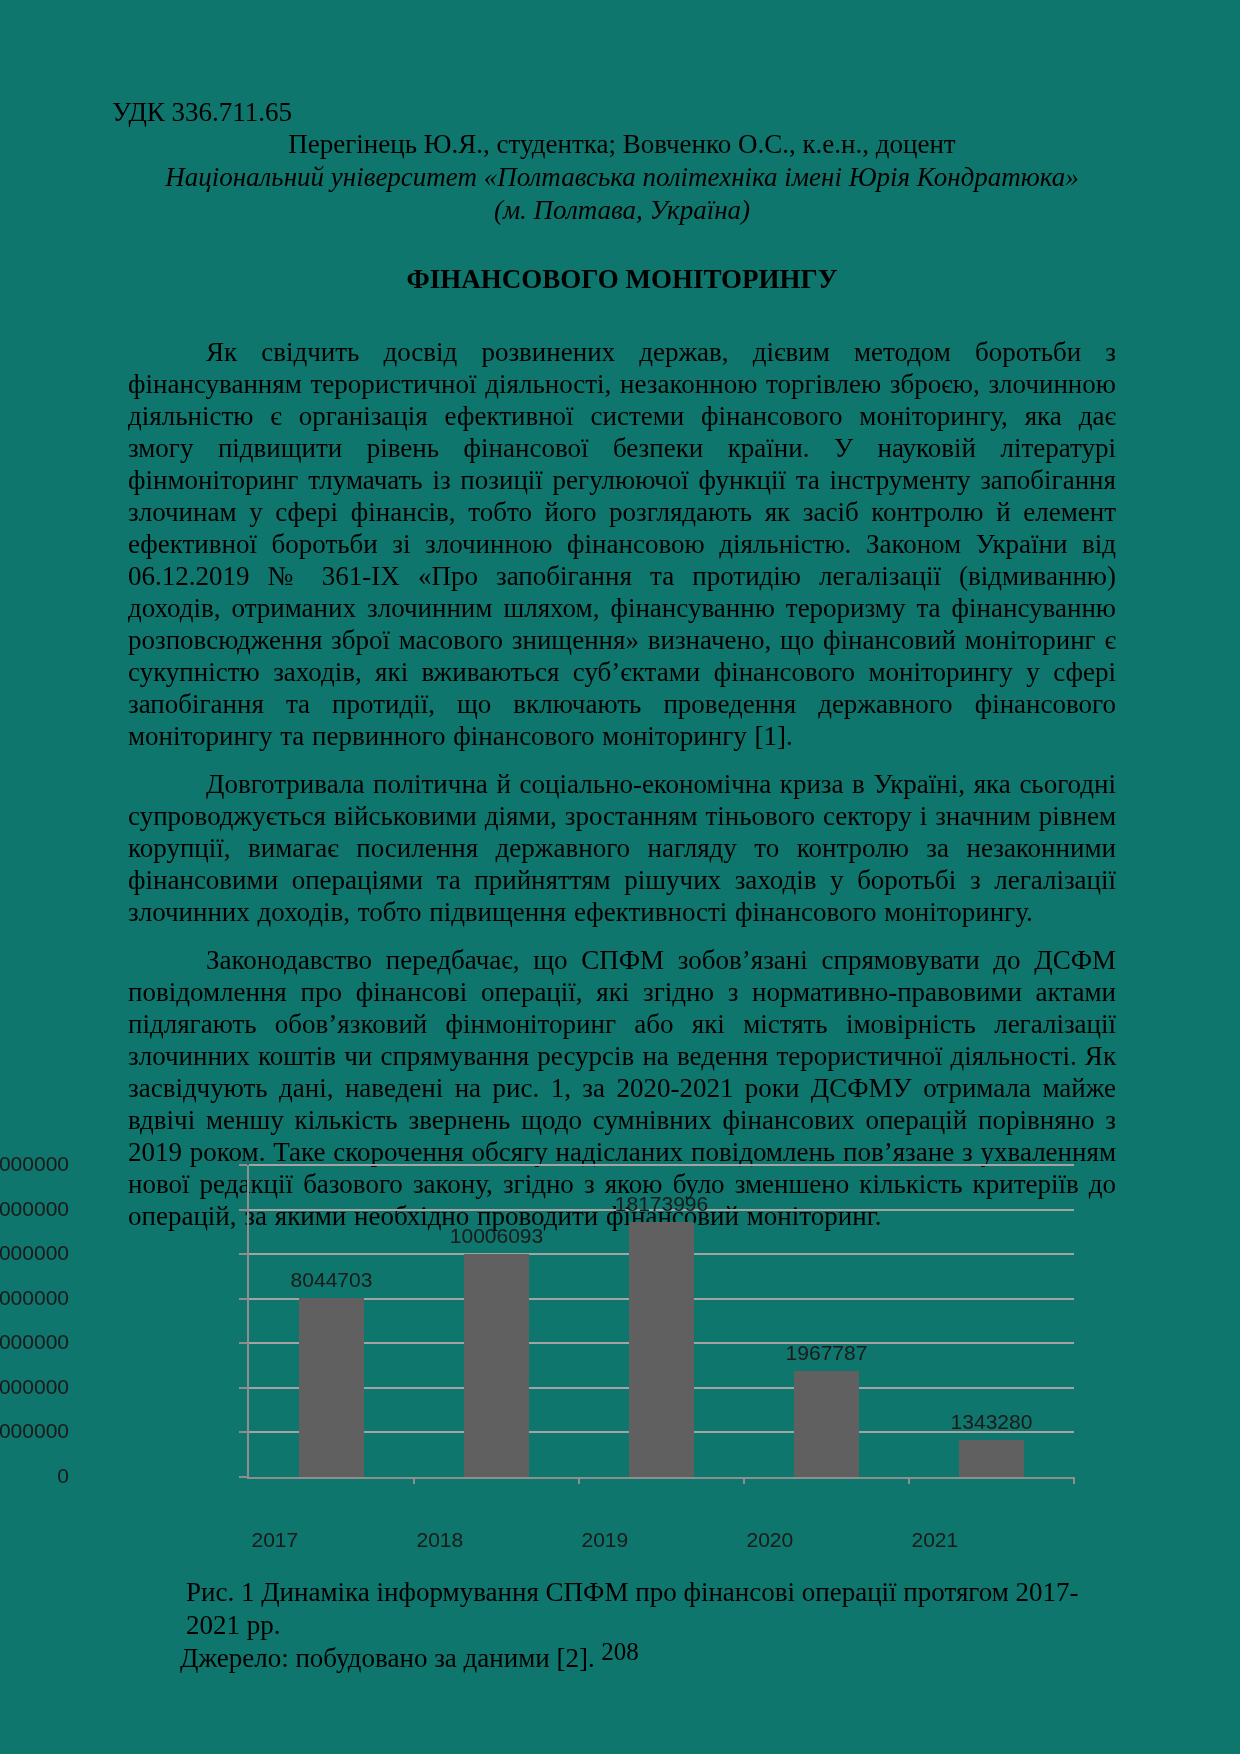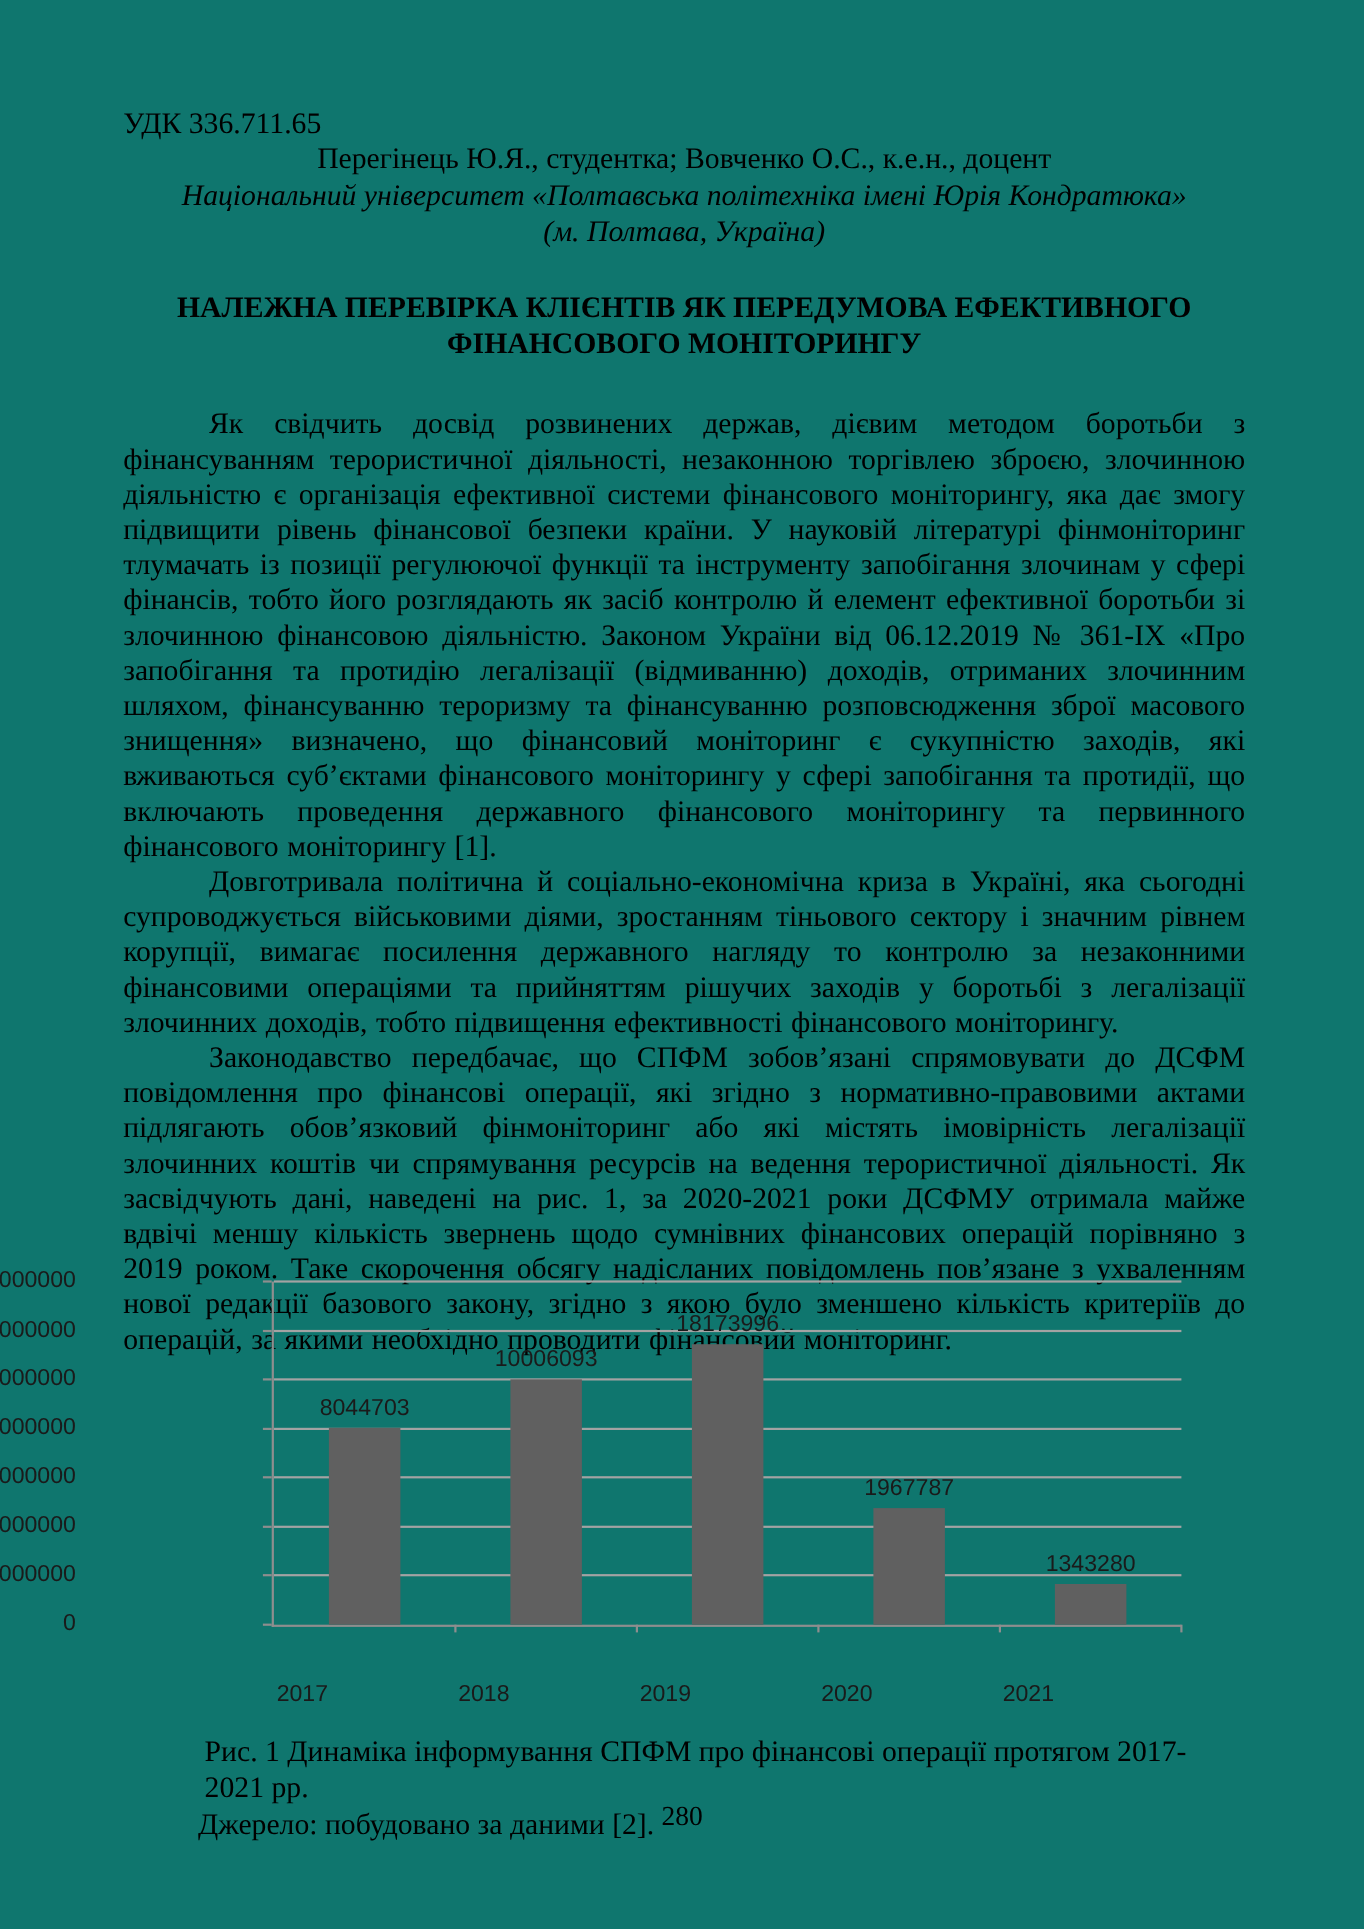--- a/index.html
+++ b/index.html
@@ -35,21 +35,21 @@
     line-height:33px;
     font-weight:bold;
     text-align:center;
   }
   .body-text{margin-top:40px;}
   .para{
     font-size:27px;
     line-height:32px;
     text-align:justify;
     text-indent:78px;
-    margin:0;
+    margin:16px;
     word-spacing:1px;
   }
   
   .chart{
     position:absolute;
     left:0;top:1140px;
     width:1240px;height:420px;
     font-family:"Liberation Sans", sans-serif;
   }
   .plot{
@@ -124,21 +124,20 @@
 
   <div class="content">
 
     <div class="udc">УДК 336.711.65</div>
 
     <div class="center-line">Перегінець Ю.Я., студентка; Вовченко О.С., к.е.н., доцент</div>
     <div class="center-line italic">Національний університет «Полтавська політехніка імені Юрія Кондратюка»</div>
     <div class="center-line italic">(м. Полтава, Україна)</div>
 
     <div class="paper-title">
-      <div>НАЛЕЖНА ПЕРЕВІРКА КЛІЄНТІВ ЯК ПЕРЕДУМОВА ЕФЕКТИВНОГО</div>
       <div>ФІНАНСОВОГО МОНІТОРИНГУ</div>
     </div>
 
     <div class="body-text">
       <p class="para">Як свідчить досвід розвинених держав, дієвим методом боротьби з фінансуванням терористичної діяльності, незаконною торгівлею зброєю, злочинною діяльністю є організація ефективної системи фінансового моніторингу, яка дає змогу підвищити рівень фінансової безпеки країни. У науковій літературі фінмоніторинг тлумачать із позиції регулюючої функції та інструменту запобігання злочинам у сфері фінансів, тобто його розглядають як засіб контролю й елемент ефективної боротьби зі злочинною фінансовою діяльністю. Законом України від 06.12.2019 № 361-ІХ «Про запобігання та протидію легалізації (відмиванню) доходів, отриманих злочинним шляхом, фінансуванню тероризму та фінансуванню розповсюдження зброї масового знищення» визначено, що фінансовий моніторинг є сукупністю заходів, які вживаються суб’єктами фінансового моніторингу у сфері запобігання та протидії, що включають проведення державного фінансового моніторингу та первинного фінансового моніторингу [1].</p>
       <p class="para">Довготривала політична й соціально-економічна криза в Україні, яка сьогодні супроводжується військовими діями, зростанням тіньового сектору і значним рівнем корупції, вимагає посилення державного нагляду то контролю за незаконними фінансовими операціями та прийняттям рішучих заходів у боротьбі з легалізації злочинних доходів, тобто підвищення ефективності фінансового моніторингу.</p>
       <p class="para">Законодавство передбачає, що СПФМ зобов’язані спрямовувати до ДСФМ повідомлення про фінансові операції, які згідно з нормативно-правовими актами підлягають обов’язковий фінмоніторинг або які містять імовірність легалізації злочинних коштів чи спрямування ресурсів на ведення терористичної діяльності. Як засвідчують дані, наведені на рис. 1, за 2020-2021 роки ДСФМУ отримала майже вдвічі меншу кількість звернень щодо сумнівних фінансових операцій порівняно з 2019 роком. Таке скорочення обсягу надісланих повідомлень пов’язане з ухваленням нової редакції базового закону, згідно з якою було зменшено кількість критеріїв до операцій, за якими необхідно проводити фінансовий моніторинг.</p>
     </div>
   </div>
 
@@ -188,15 +187,15 @@
         <div class="xlabel" style="left: 662.5px;">2021</div>
         <div class="xtick" style="left: 824px; border-left-color: rgb(142, 142, 142);"></div>
       </div>
   </div>
 
   <div class="caption">
     <div class="caption-l1">Рис. 1 Динаміка інформування СПФМ про фінансові операції протягом 2017-2021 рр.</div>
     <div class="caption-l2">Джерело: побудовано за даними [2].</div>
   </div>
 
-  <div class="page-number">280</div>
+  <div class="page-number">208</div>
 
 </div>
 
 </body></html>

